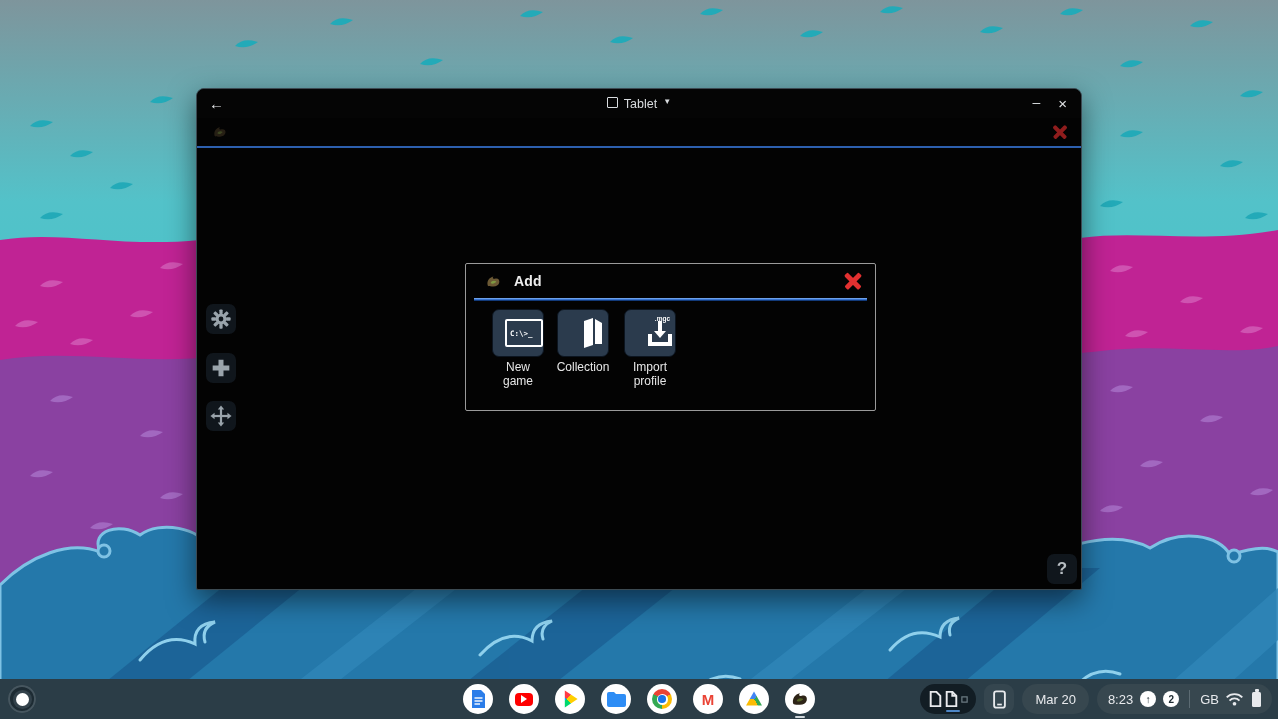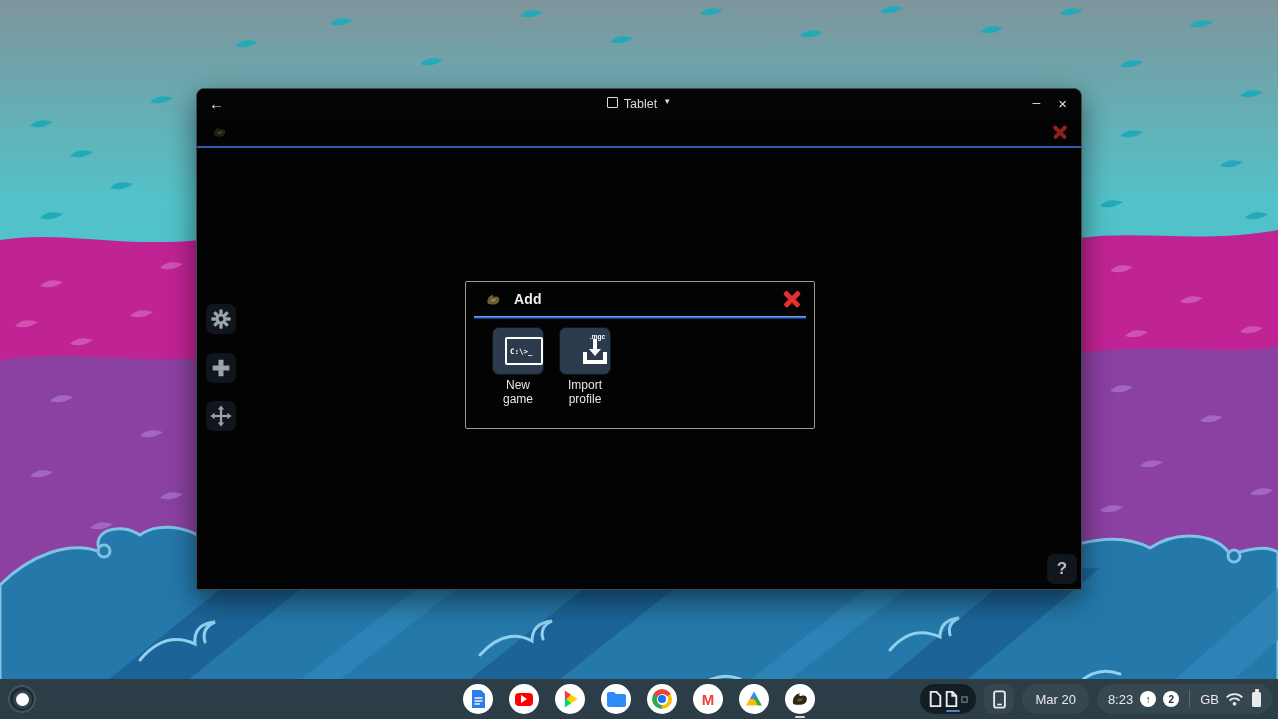--- a/index.html
+++ b/index.html
@@ -40,21 +40,21 @@
   .side-btn{position:absolute;left:9px;width:30px;height:30px;background:#10161c;
             border-radius:7px;display:flex;align-items:center;justify-content:center;}
   .side-btn svg{display:block;}
 
   
   .help-btn{position:absolute;left:850px;top:465px;width:30px;height:30px;background:#10161c;
             border-radius:7px;display:flex;align-items:center;justify-content:center;
             color:#b7bdc2;font-weight:bold;font-size:17px;}
 
   
-  .dialog{position:absolute;left:268px;top:192px;width:350px;height:148px;background:#030303;
+  .dialog{position:absolute;left:268px;top:174px;width:411px;height:148px;background:#030303;
           border:1px solid #9a9a9a;border-radius:2px;box-sizing:border-box;}
   .dlg-title{display:flex;align-items:center;height:30px;padding:2px 12px 0 18px;}
   .dlg-title .applogo{width:19px;height:17px;margin-right:11px;}
   .dlg-title .txt{color:#eeeeee;font-size:14px;font-weight:bold;letter-spacing:.2px;}
   .dlg-title .xmark{width:20px;height:18px;margin-left:auto;}
   .dlg-title .xmark i{width:20px;height:4.5px;}
   .dlg-rule{height:3px;margin:2px 8px 0 8px;
             background:linear-gradient(to bottom,#6ca0ea 0 1px,#3672cf 1px 2px,#123a7a 2px 3px);}
   .tiles{display:flex;gap:9px;padding:8px 0 0 24px;}
   .tile-col{width:56px;display:flex;flex-direction:column;align-items:center;}
@@ -301,20 +301,29 @@
       <div class="tiles">
         <div class="tile-col">
           <div class="tile">
             <span class="dos-screen">
               <span>C:\&gt;_</span>
             </span>
           </div>
           <div class="tile-label">New game</div>
         </div>
 
+        <div class="tile-col">
+          <div class="tile">
+            <svg width="30" height="32" viewBox="0 0 30 32">
+              <path d="M6 4 L15 1 L15 28 L6 31 Z" fill="#ffffff"></path>
+              <path d="M17 2 L24 6 L24 27 L17 27 Z" fill="#ffffff"></path>
+            </svg>
+          </div>
+          <div class="tile-label">Collection</div>
+        </div>
 
         <div class="tile-col wide">
           <div class="tile">
             <span class="mgc">.mgc</span>
             <svg width="30" height="30" viewBox="0 0 30 30">
               <path d="M5 16 V26 H25 V16" fill="none" stroke="#ffffff" stroke-width="4"></path>
               <rect x="13" y="3" width="4" height="11" fill="#ffffff"></rect>
               <polygon points="15,20 9,13 21,13" fill="#ffffff"></polygon>
             </svg>
           </div>

